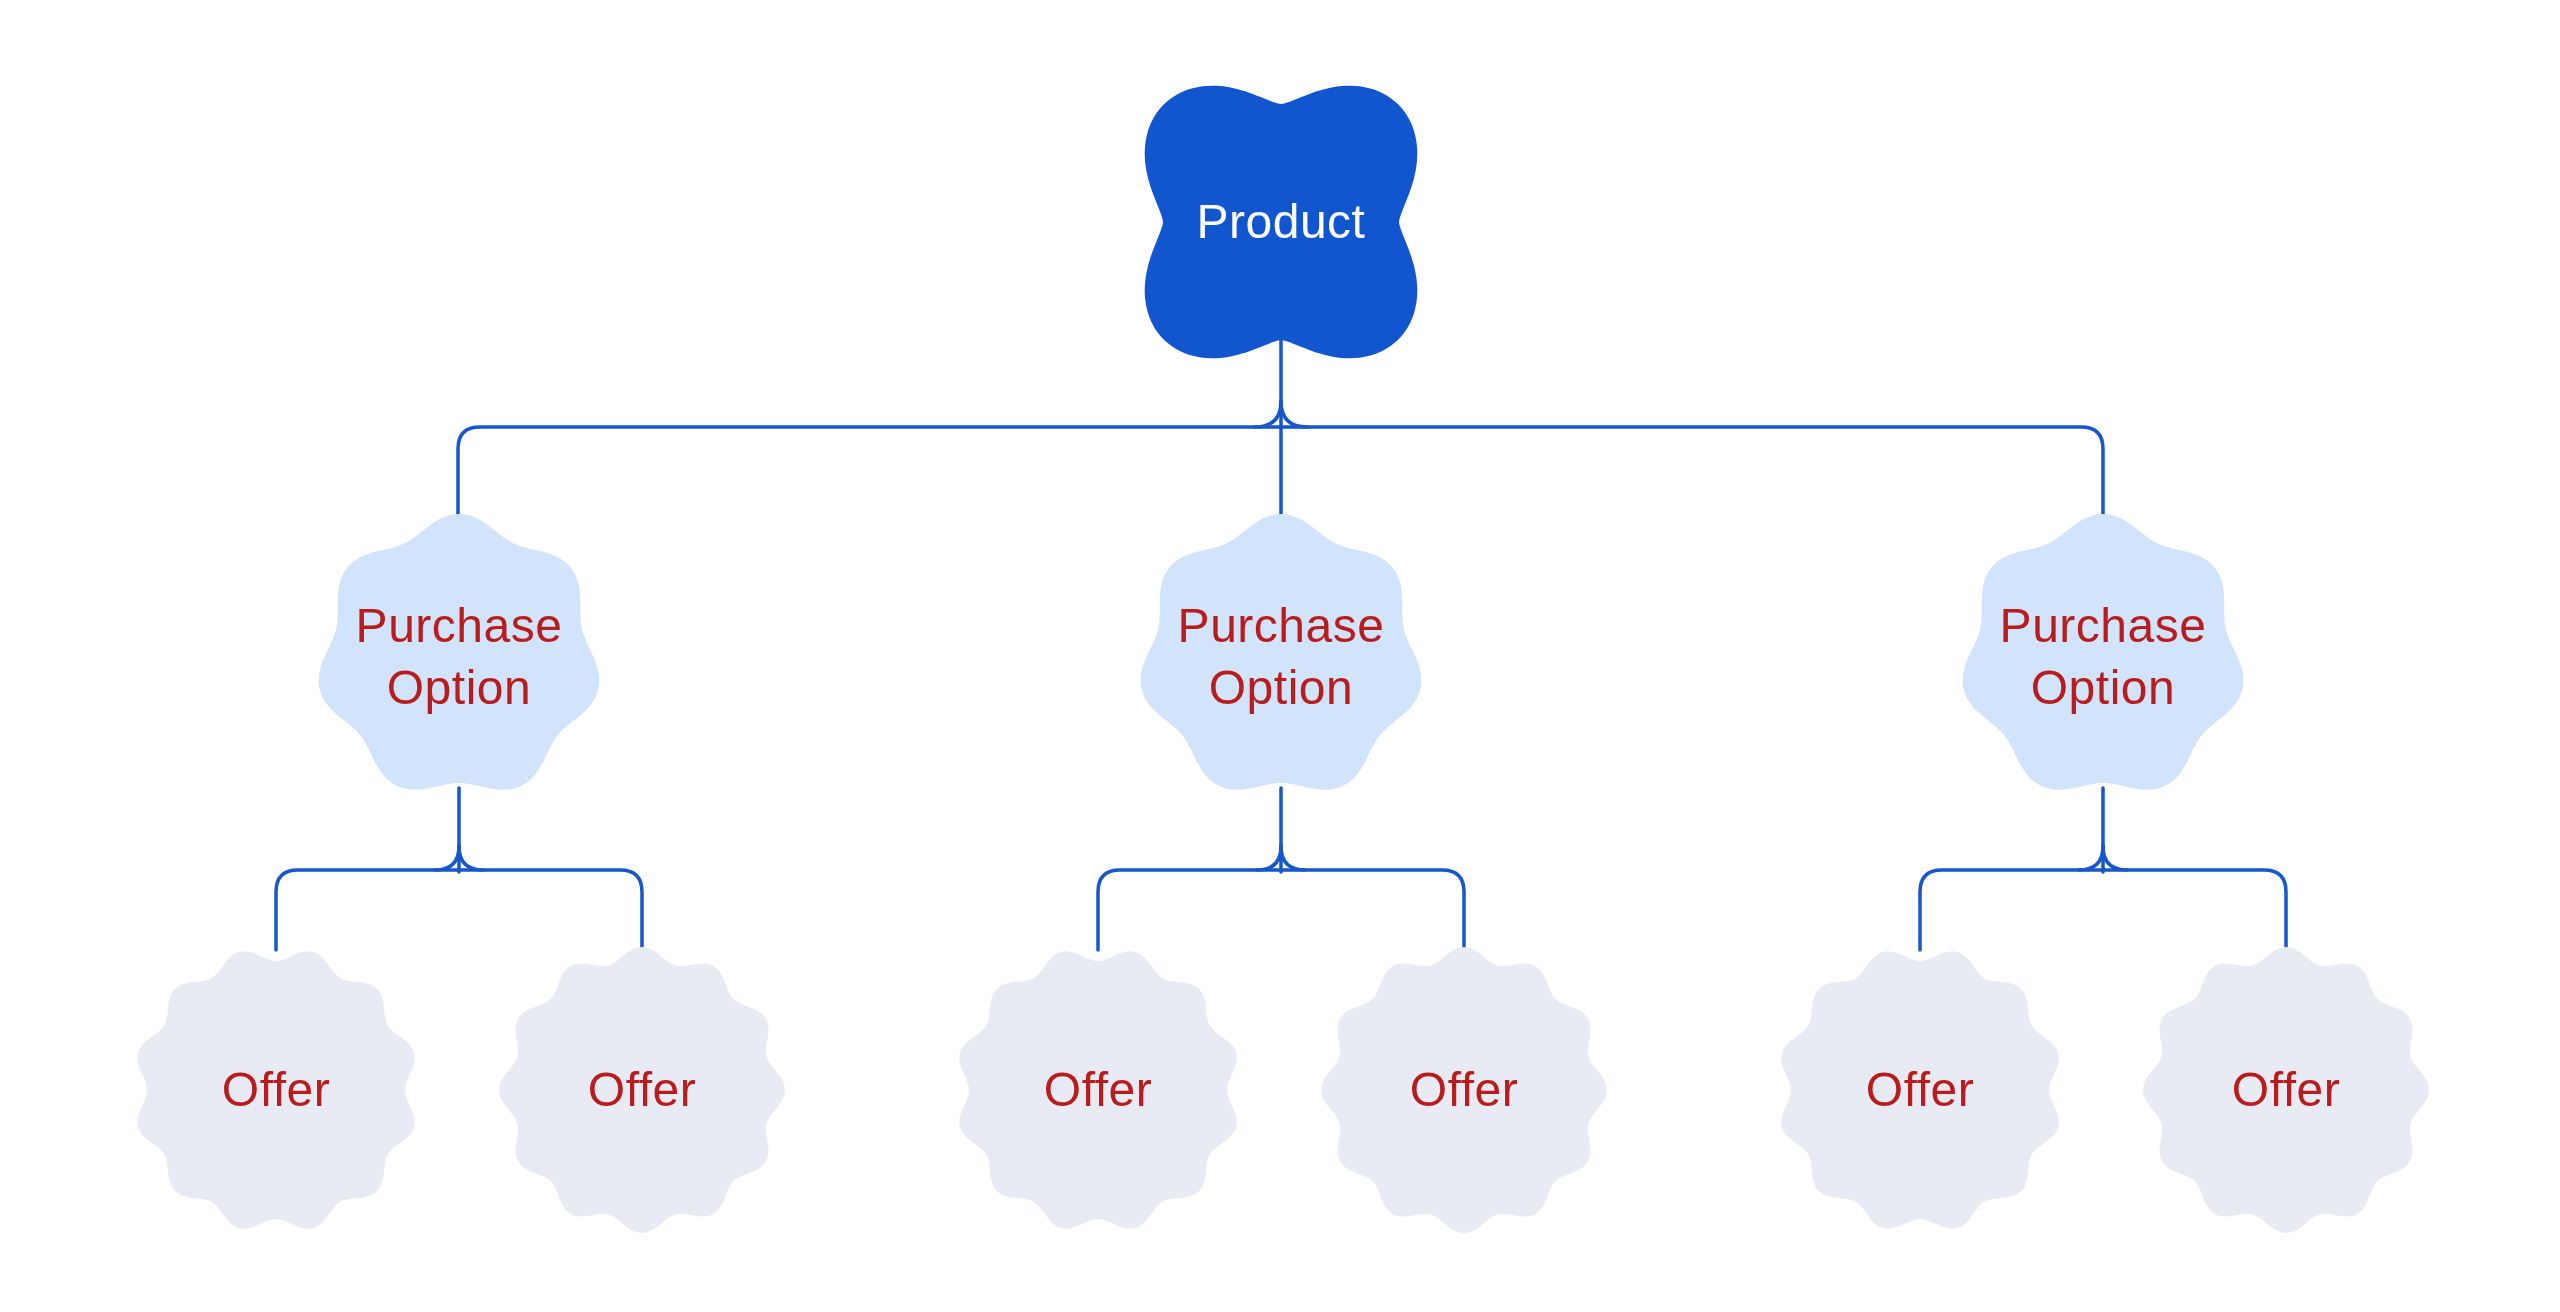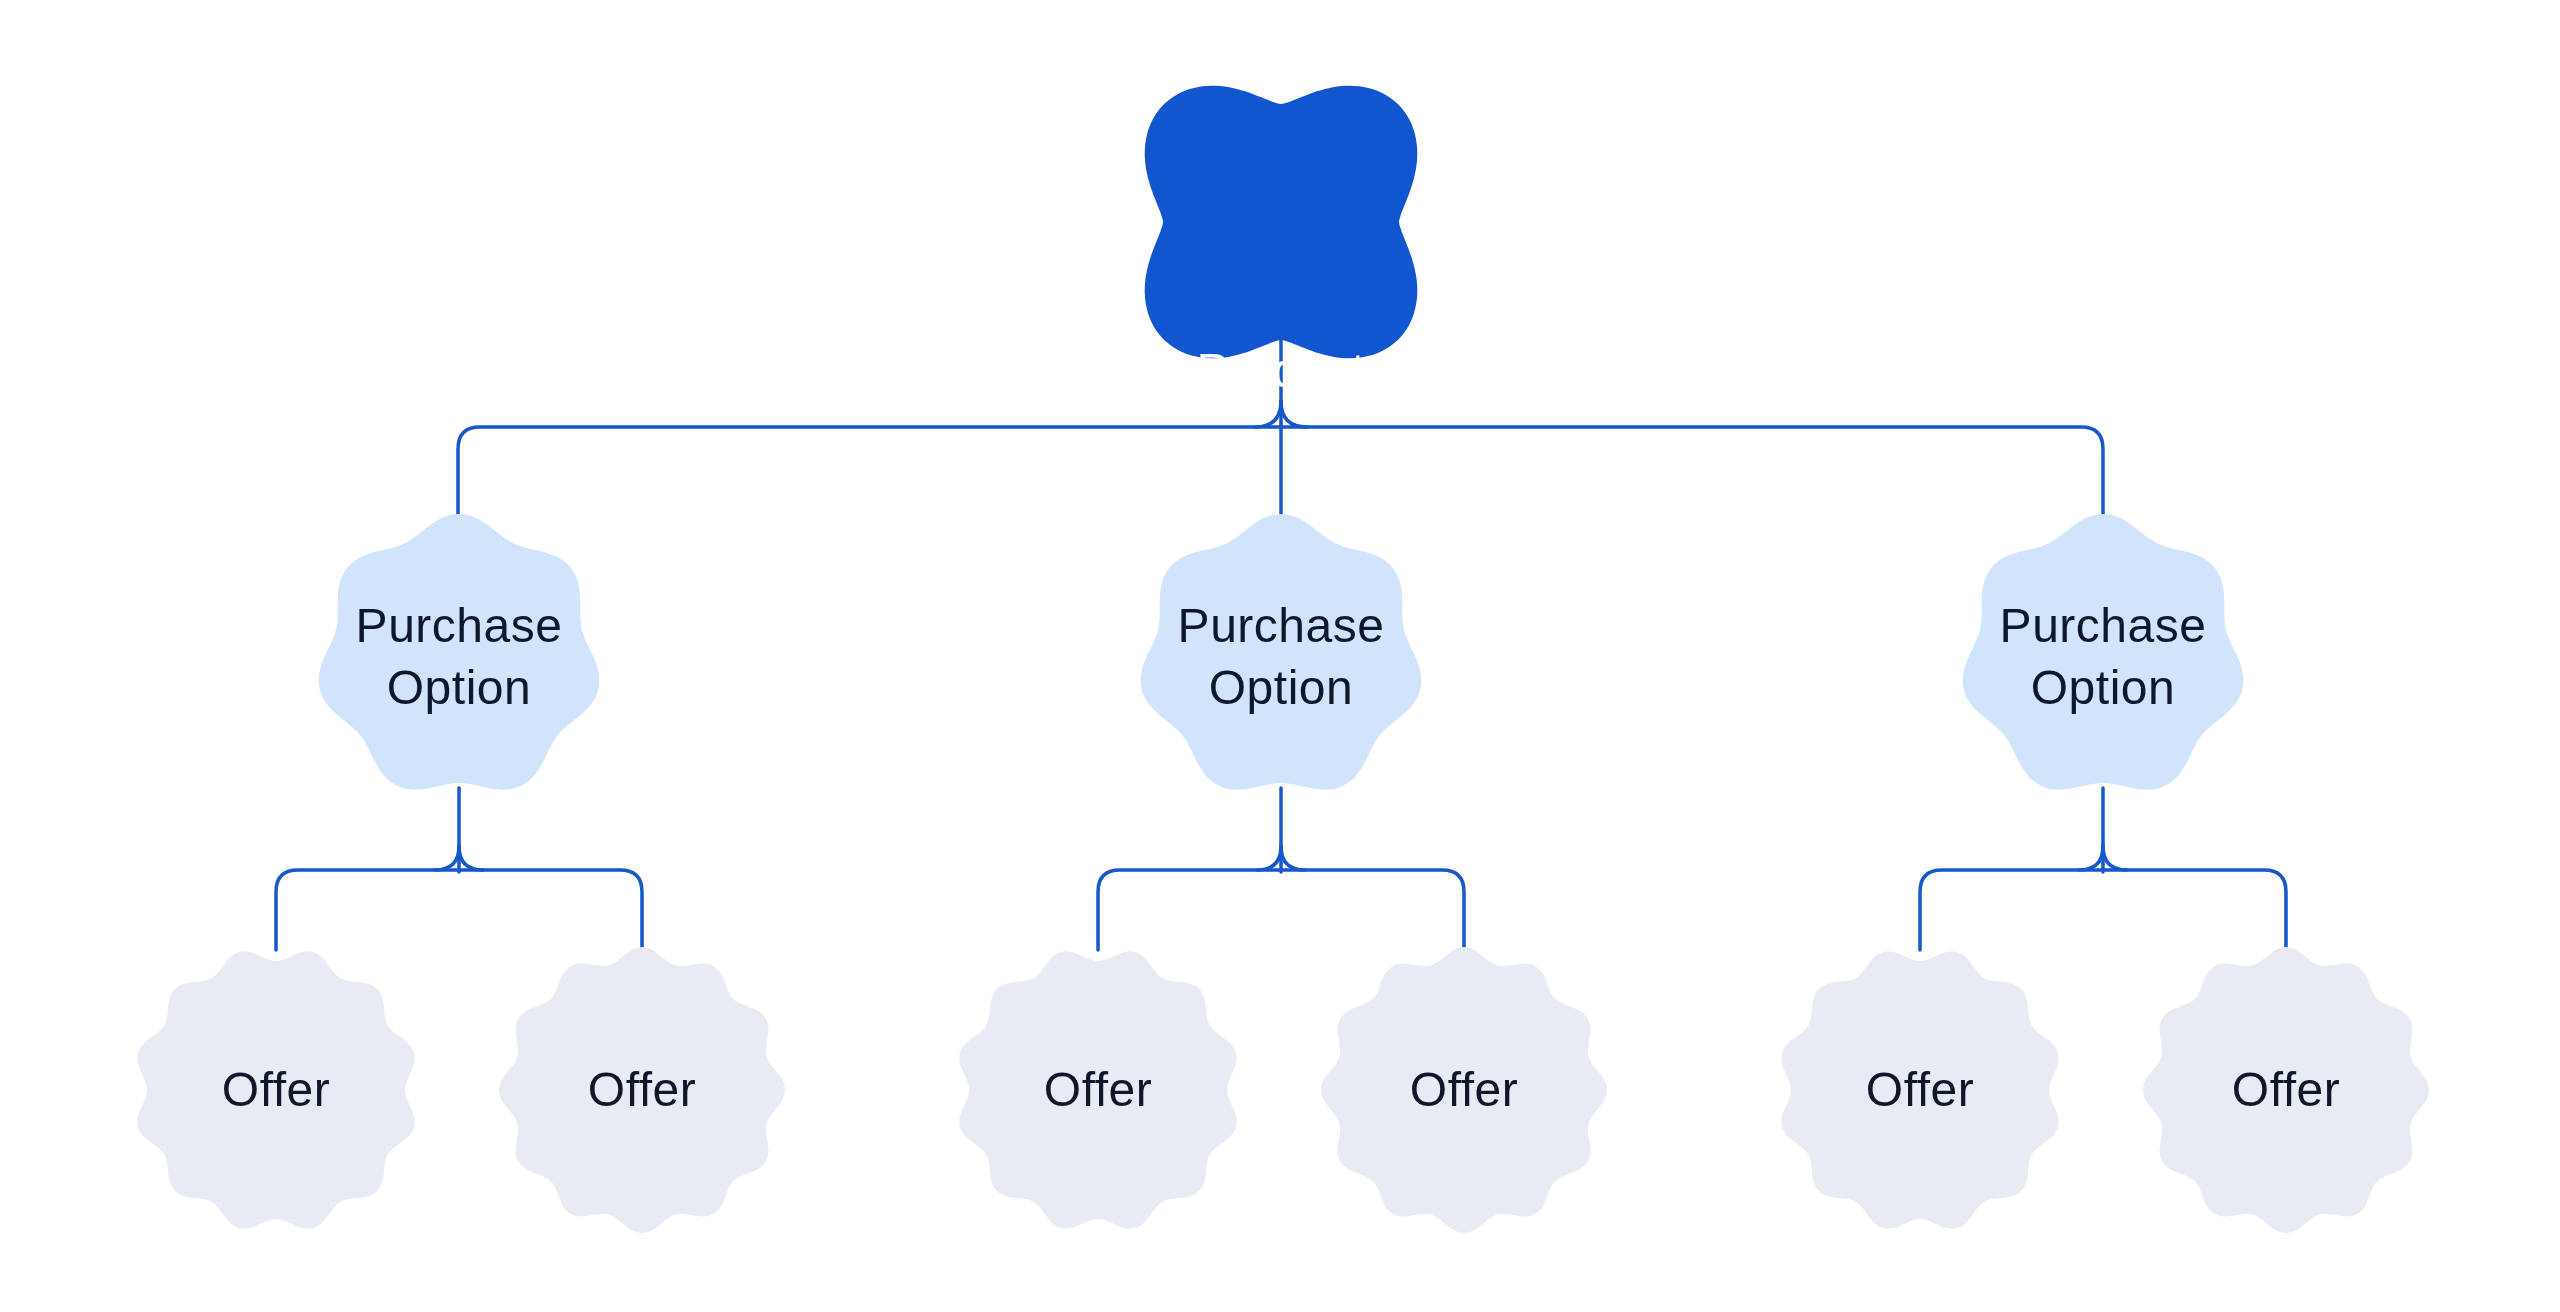--- a/index.html
+++ b/index.html
@@ -35,21 +35,21 @@
     width:360px;
     height:360px;
   }
   .node .label{
     position:relative;
     z-index:2;
     text-align:center;
     font-size:48px;
     line-height:62px;
     letter-spacing:0.5px;
-    color:#0f172a;
+    color:#b91c1c;
     max-width:240px;
   }
   .node.root .label{
     color:#ffffff;
   }
   .blob-root path{fill:#1156CE;}
   .blob-branch path{fill:#D2E3FC;}
   .blob-leaf path{fill:#E8EBF3;}
 </style>
 </head>
@@ -73,21 +73,21 @@
     <path d="M1098,950 L1098,892 Q1098,870 1120,870 L1442,870 Q1464,870 1464,892 L1464,950"></path>
     <path d="M1257,870 Q1281,870 1281,846"></path>
     <path d="M1305,870 Q1281,870 1281,846"></path>
 
     <path d="M2103,788 L2103,872"></path>
     <path d="M1920,950 L1920,892 Q1920,870 1942,870 L2264,870 Q2286,870 2286,892 L2286,950"></path>
     <path d="M2079,870 Q2103,870 2103,846"></path>
     <path d="M2127,870 Q2103,870 2103,846"></path>
   </svg>
 
-  <div class="node root" style="left:1101px;top:42px;align-items:flex-end;">
+  <div class="node root" style="left:1101px;top:42px;">
     <svg class="blob blob-root" viewBox="-180 -180 360 360">
       <path d="M118.0,0.0L118.5,-3.1L119.5,-6.3L120.6,-9.5L121.9,-12.8L123.3,-16.2L124.7,-19.7L126.1,-23.4L127.6,-27.1L129.0,-31.0L130.4,-34.9L131.6,-39.0L132.8,-43.1L133.8,-47.4L134.7,-51.7L135.4,-56.1L135.9,-60.5L136.2,-65.0L136.3,-69.4L136.1,-73.9L135.7,-78.3L135.0,-82.7L134.1,-87.1L132.9,-91.4L131.5,-95.5L129.8,-99.6L127.8,-103.5L125.6,-107.2L123.1,-110.8L120.3,-114.2L117.4,-117.4L114.2,-120.3L110.8,-123.1L107.2,-125.6L103.5,-127.8L99.6,-129.8L95.5,-131.5L91.4,-132.9L87.1,-134.1L82.7,-135.0L78.3,-135.7L73.9,-136.1L69.4,-136.3L65.0,-136.2L60.5,-135.9L56.1,-135.4L51.7,-134.7L47.4,-133.8L43.1,-132.8L39.0,-131.6L34.9,-130.4L31.0,-129.0L27.1,-127.6L23.4,-126.1L19.7,-124.7L16.2,-123.3L12.8,-121.9L9.5,-120.6L6.3,-119.5L3.1,-118.5L0.0,-118.0L-3.1,-118.5L-6.3,-119.5L-9.5,-120.6L-12.8,-121.9L-16.2,-123.3L-19.7,-124.7L-23.4,-126.1L-27.1,-127.6L-31.0,-129.0L-34.9,-130.4L-39.0,-131.6L-43.1,-132.8L-47.4,-133.8L-51.7,-134.7L-56.1,-135.4L-60.5,-135.9L-65.0,-136.2L-69.4,-136.3L-73.9,-136.1L-78.3,-135.7L-82.7,-135.0L-87.1,-134.1L-91.4,-132.9L-95.5,-131.5L-99.6,-129.8L-103.5,-127.8L-107.2,-125.6L-110.8,-123.1L-114.2,-120.3L-117.4,-117.4L-120.3,-114.2L-123.1,-110.8L-125.6,-107.2L-127.8,-103.5L-129.8,-99.6L-131.5,-95.5L-132.9,-91.4L-134.1,-87.1L-135.0,-82.7L-135.7,-78.3L-136.1,-73.9L-136.3,-69.4L-136.2,-65.0L-135.9,-60.5L-135.4,-56.1L-134.7,-51.7L-133.8,-47.4L-132.8,-43.1L-131.6,-39.0L-130.4,-34.9L-129.0,-31.0L-127.6,-27.1L-126.1,-23.4L-124.7,-19.7L-123.3,-16.2L-121.9,-12.8L-120.6,-9.5L-119.5,-6.3L-118.5,-3.1L-118.0,-0.0L-118.5,3.1L-119.5,6.3L-120.6,9.5L-121.9,12.8L-123.3,16.2L-124.7,19.7L-126.1,23.4L-127.6,27.1L-129.0,31.0L-130.4,34.9L-131.6,39.0L-132.8,43.1L-133.8,47.4L-134.7,51.7L-135.4,56.1L-135.9,60.5L-136.2,65.0L-136.3,69.4L-136.1,73.9L-135.7,78.3L-135.0,82.7L-134.1,87.1L-132.9,91.4L-131.5,95.5L-129.8,99.6L-127.8,103.5L-125.6,107.2L-123.1,110.8L-120.3,114.2L-117.4,117.4L-114.2,120.3L-110.8,123.1L-107.2,125.6L-103.5,127.8L-99.6,129.8L-95.5,131.5L-91.4,132.9L-87.1,134.1L-82.7,135.0L-78.3,135.7L-73.9,136.1L-69.4,136.3L-65.0,136.2L-60.5,135.9L-56.1,135.4L-51.7,134.7L-47.4,133.8L-43.1,132.8L-39.0,131.6L-34.9,130.4L-31.0,129.0L-27.1,127.6L-23.4,126.1L-19.7,124.7L-16.2,123.3L-12.8,121.9L-9.5,120.6L-6.3,119.5L-3.1,118.5L-0.0,118.0L3.1,118.5L6.3,119.5L9.5,120.6L12.8,121.9L16.2,123.3L19.7,124.7L23.4,126.1L27.1,127.6L31.0,129.0L34.9,130.4L39.0,131.6L43.1,132.8L47.4,133.8L51.7,134.7L56.1,135.4L60.5,135.9L65.0,136.2L69.4,136.3L73.9,136.1L78.3,135.7L82.7,135.0L87.1,134.1L91.4,132.9L95.5,131.5L99.6,129.8L103.5,127.8L107.2,125.6L110.8,123.1L114.2,120.3L117.4,117.4L120.3,114.2L123.1,110.8L125.6,107.2L127.8,103.5L129.8,99.6L131.5,95.5L132.9,91.4L134.1,87.1L135.0,82.7L135.7,78.3L136.1,73.9L136.3,69.4L136.2,65.0L135.9,60.5L135.4,56.1L134.7,51.7L133.8,47.4L132.8,43.1L131.6,39.0L130.4,34.9L129.0,31.0L127.6,27.1L126.1,23.4L124.7,19.7L123.3,16.2L121.9,12.8L120.6,9.5L119.5,6.3L118.5,3.1L118.0,0.0Z"></path>
     </svg>
     <div class="label">Product</div>
   </div>
 
   <div class="node" style="left:279px;top:477px;">
     <svg class="blob blob-branch" viewBox="-180 -180 360 360">
       <path d="M134.5,0.0L132.9,-3.5L131.3,-6.9L129.7,-10.2L128.1,-13.5L126.7,-16.7L125.4,-19.9L124.2,-23.0L123.3,-26.2L122.5,-29.4L122.0,-32.7L121.6,-36.0L121.4,-39.4L121.3,-42.9L121.2,-46.5L121.3,-50.2L121.3,-54.0L121.2,-57.8L121.0,-61.7L120.7,-65.5L120.2,-69.4L119.4,-73.2L118.3,-76.9L117.0,-80.4L115.4,-83.8L113.4,-87.0L111.1,-90.0L108.6,-92.7L105.7,-95.2L102.6,-97.4L99.4,-99.4L95.9,-101.1L92.3,-102.5L88.6,-103.8L84.9,-104.9L81.2,-105.8L77.5,-106.7L73.9,-107.5L70.3,-108.3L66.9,-109.2L63.6,-110.1L60.4,-111.2L57.3,-112.4L54.2,-113.7L51.3,-115.3L48.5,-117.0L45.6,-118.9L42.8,-121.0L40.0,-123.2L37.2,-125.5L34.2,-127.8L31.2,-130.1L28.1,-132.4L25.0,-134.6L21.6,-136.7L18.2,-138.5L14.7,-140.0L11.1,-141.3L7.5,-142.2L3.7,-142.8L0.0,-143.0L-3.7,-142.8L-7.5,-142.2L-11.1,-141.3L-14.7,-140.0L-18.2,-138.5L-21.6,-136.7L-25.0,-134.6L-28.1,-132.4L-31.2,-130.1L-34.2,-127.8L-37.2,-125.5L-40.0,-123.2L-42.8,-121.0L-45.6,-118.9L-48.5,-117.0L-51.3,-115.3L-54.2,-113.7L-57.3,-112.4L-60.4,-111.2L-63.6,-110.1L-66.9,-109.2L-70.3,-108.3L-73.9,-107.5L-77.5,-106.7L-81.2,-105.8L-84.9,-104.9L-88.6,-103.8L-92.3,-102.5L-95.9,-101.1L-99.4,-99.4L-102.6,-97.4L-105.7,-95.2L-108.6,-92.7L-111.1,-90.0L-113.4,-87.0L-115.4,-83.8L-117.0,-80.4L-118.3,-76.9L-119.4,-73.2L-120.2,-69.4L-120.7,-65.5L-121.0,-61.7L-121.2,-57.8L-121.3,-54.0L-121.3,-50.2L-121.2,-46.5L-121.3,-42.9L-121.4,-39.4L-121.6,-36.0L-122.0,-32.7L-122.5,-29.4L-123.3,-26.2L-124.2,-23.0L-125.4,-19.9L-126.7,-16.7L-128.1,-13.5L-129.7,-10.2L-131.3,-6.9L-132.9,-3.5L-134.5,-0.0L-136.0,3.6L-137.4,7.2L-138.5,10.9L-139.4,14.7L-140.0,18.4L-140.3,22.2L-140.3,26.0L-139.8,29.7L-139.0,33.4L-137.8,36.9L-136.3,40.4L-134.5,43.7L-132.3,46.9L-129.9,49.9L-127.3,52.7L-124.5,55.4L-121.6,58.0L-118.7,60.5L-115.7,62.8L-112.8,65.1L-110.0,67.4L-107.3,69.7L-104.7,72.0L-102.3,74.3L-100.0,76.7L-97.9,79.3L-96.0,82.0L-94.2,84.8L-92.5,87.8L-90.9,90.9L-89.3,94.1L-87.7,97.4L-86.1,100.8L-84.4,104.2L-82.6,107.6L-80.6,110.9L-78.5,114.2L-76.2,117.3L-73.7,120.2L-70.9,122.9L-68.0,125.2L-64.9,127.3L-61.6,129.1L-58.1,130.5L-54.5,131.5L-50.8,132.2L-47.0,132.6L-43.1,132.7L-39.2,132.5L-35.4,132.0L-31.6,131.4L-27.8,130.7L-24.1,129.9L-20.4,129.0L-16.9,128.2L-13.4,127.5L-10.0,126.9L-6.6,126.4L-3.3,126.1L-0.0,126.0L3.3,126.1L6.6,126.4L10.0,126.9L13.4,127.5L16.9,128.2L20.4,129.0L24.1,129.9L27.8,130.7L31.6,131.4L35.4,132.0L39.2,132.5L43.1,132.7L47.0,132.6L50.8,132.2L54.5,131.5L58.1,130.5L61.6,129.1L64.9,127.3L68.0,125.2L70.9,122.9L73.7,120.2L76.2,117.3L78.5,114.2L80.6,110.9L82.6,107.6L84.4,104.2L86.1,100.8L87.7,97.4L89.3,94.1L90.9,90.9L92.5,87.8L94.2,84.8L96.0,82.0L97.9,79.3L100.0,76.7L102.3,74.3L104.7,72.0L107.3,69.7L110.0,67.4L112.8,65.1L115.7,62.8L118.7,60.5L121.6,58.0L124.5,55.4L127.3,52.7L129.9,49.9L132.3,46.9L134.5,43.7L136.3,40.4L137.8,36.9L139.0,33.4L139.8,29.7L140.3,26.0L140.3,22.2L140.0,18.4L139.4,14.7L138.5,10.9L137.4,7.2L136.0,3.6L134.5,0.0Z"></path>
     </svg>

